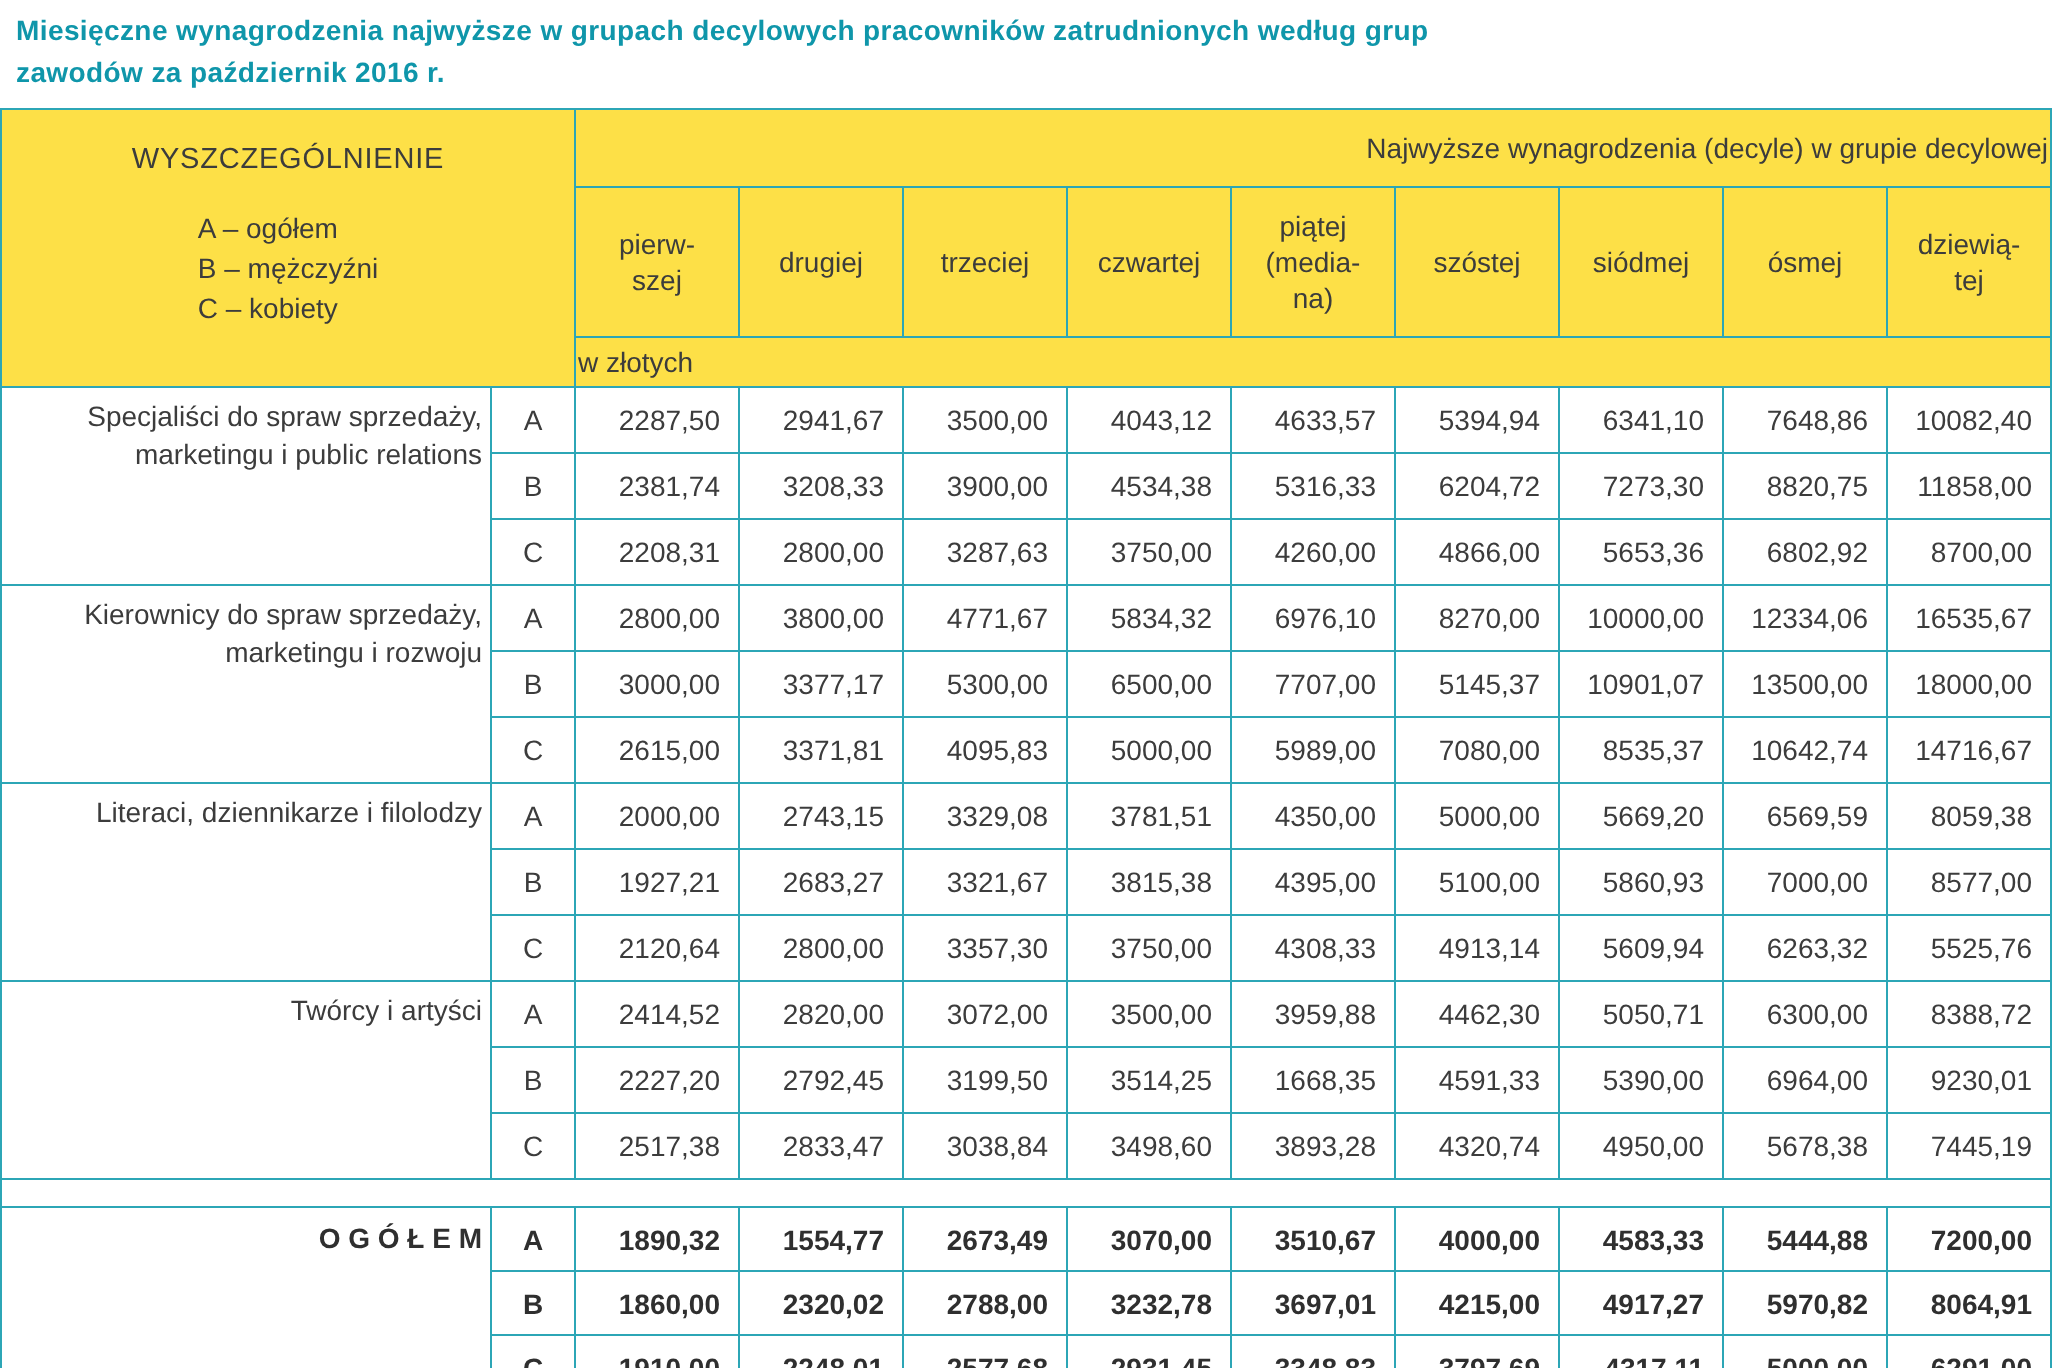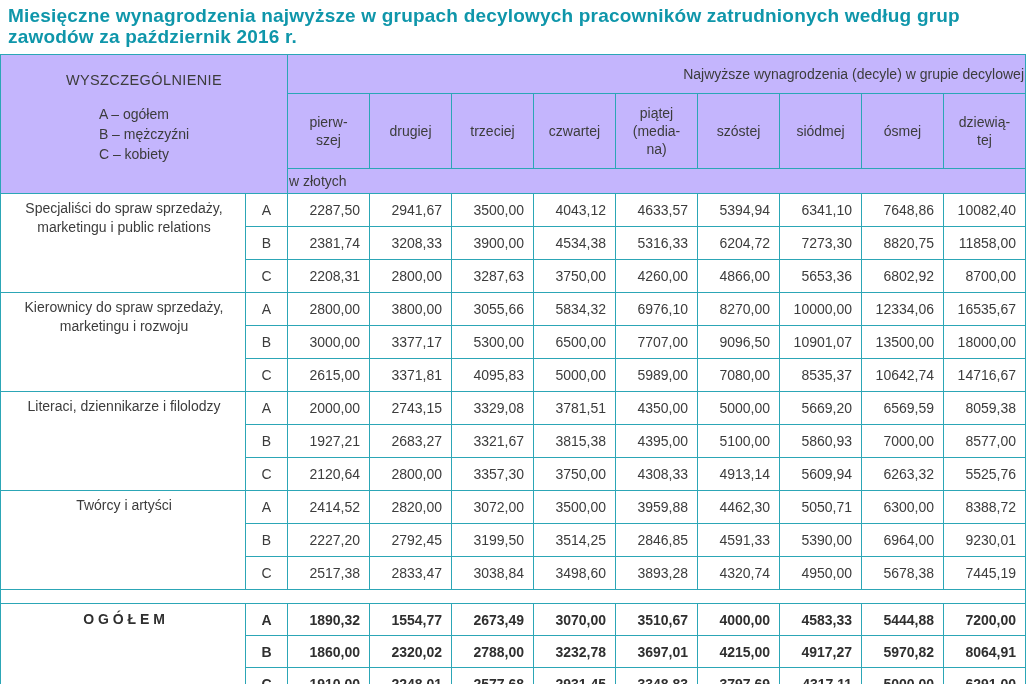--- a/index.html
+++ b/index.html
@@ -11,38 +11,38 @@
   .page{
     width:1027px; height:684px;
     box-sizing:border-box;
     overflow:hidden;
     background:#ffffff;
   }
   .title{
     margin:0;
     padding:5px 10px 7px 8px;
     color:#0f96aa;
-    font-size:19px;
+    font-size:14px;
     font-weight:bold;
     line-height:21px;
     white-space:pre-line;
     letter-spacing:0.2px;
   }
   table.decile-table{
     border-collapse:collapse;
     table-layout:fixed;
     width:1026px;
   }
   table.decile-table td{
     border:1px solid #2ca6b6;
     font-size:14px;
     color:#3c3c3c;
     overflow:hidden;
   }
-  thead td{ background:#c4b5fd; }
+  thead td{ background:#fde047; }
   td.span-header{
     height:36px;
     text-align:right;
     vertical-align:middle;
     white-space:pre-line;
     font-size:14.5px;
   }
   td.stub{
     text-align:center;
     vertical-align:top;
@@ -69,21 +69,21 @@
   }
   td.unit{
     height:22px;
     text-align:left;
     vertical-align:middle;
     white-space:pre-line;
     font-size:14.5px;
   }
   tbody td{ background:#ffffff; height:30px; }
   td.cat{
-    text-align:center;
+    text-align:right;
     vertical-align:top;
     padding:5px 4px 0 6px;
     line-height:19px;
     font-size:14.5px;
     margin-top:44px;
   }
   td.abc{ text-align:center; }
   td.num{ text-align:right; padding-right:9px; }
   tr.sep-row td{
     height:13px;
@@ -185,36 +185,36 @@
           <td class="num">4866,00</td>
           <td class="num">5653,36</td>
           <td class="num">6802,92</td>
           <td class="num">8700,00</td>
         </tr>
         <tr>
           <td class="cat" rowspan="3">Kierownicy do spraw sprzedaży, marketingu i rozwoju</td>
           <td class="abc">A</td>
           <td class="num">2800,00</td>
           <td class="num">3800,00</td>
-          <td class="num">3055,66</td>
+          <td class="num">4771,67</td>
           <td class="num">5834,32</td>
           <td class="num">6976,10</td>
           <td class="num">8270,00</td>
           <td class="num">10000,00</td>
           <td class="num">12334,06</td>
           <td class="num">16535,67</td>
         </tr>
         <tr>
           <td class="abc">B</td>
           <td class="num">3000,00</td>
           <td class="num">3377,17</td>
           <td class="num">5300,00</td>
           <td class="num">6500,00</td>
           <td class="num">7707,00</td>
-          <td class="num">9096,50</td>
+          <td class="num">5145,37</td>
           <td class="num">10901,07</td>
           <td class="num">13500,00</td>
           <td class="num">18000,00</td>
         </tr>
         <tr>
           <td class="abc">C</td>
           <td class="num">2615,00</td>
           <td class="num">3371,81</td>
           <td class="num">4095,83</td>
           <td class="num">5000,00</td>
@@ -273,21 +273,21 @@
           <td class="num">5050,71</td>
           <td class="num">6300,00</td>
           <td class="num">8388,72</td>
         </tr>
         <tr>
           <td class="abc">B</td>
           <td class="num">2227,20</td>
           <td class="num">2792,45</td>
           <td class="num">3199,50</td>
           <td class="num">3514,25</td>
-          <td class="num">2846,85</td>
+          <td class="num">1668,35</td>
           <td class="num">4591,33</td>
           <td class="num">5390,00</td>
           <td class="num">6964,00</td>
           <td class="num">9230,01</td>
         </tr>
         <tr>
           <td class="abc">C</td>
           <td class="num">2517,38</td>
           <td class="num">2833,47</td>
           <td class="num">3038,84</td>

